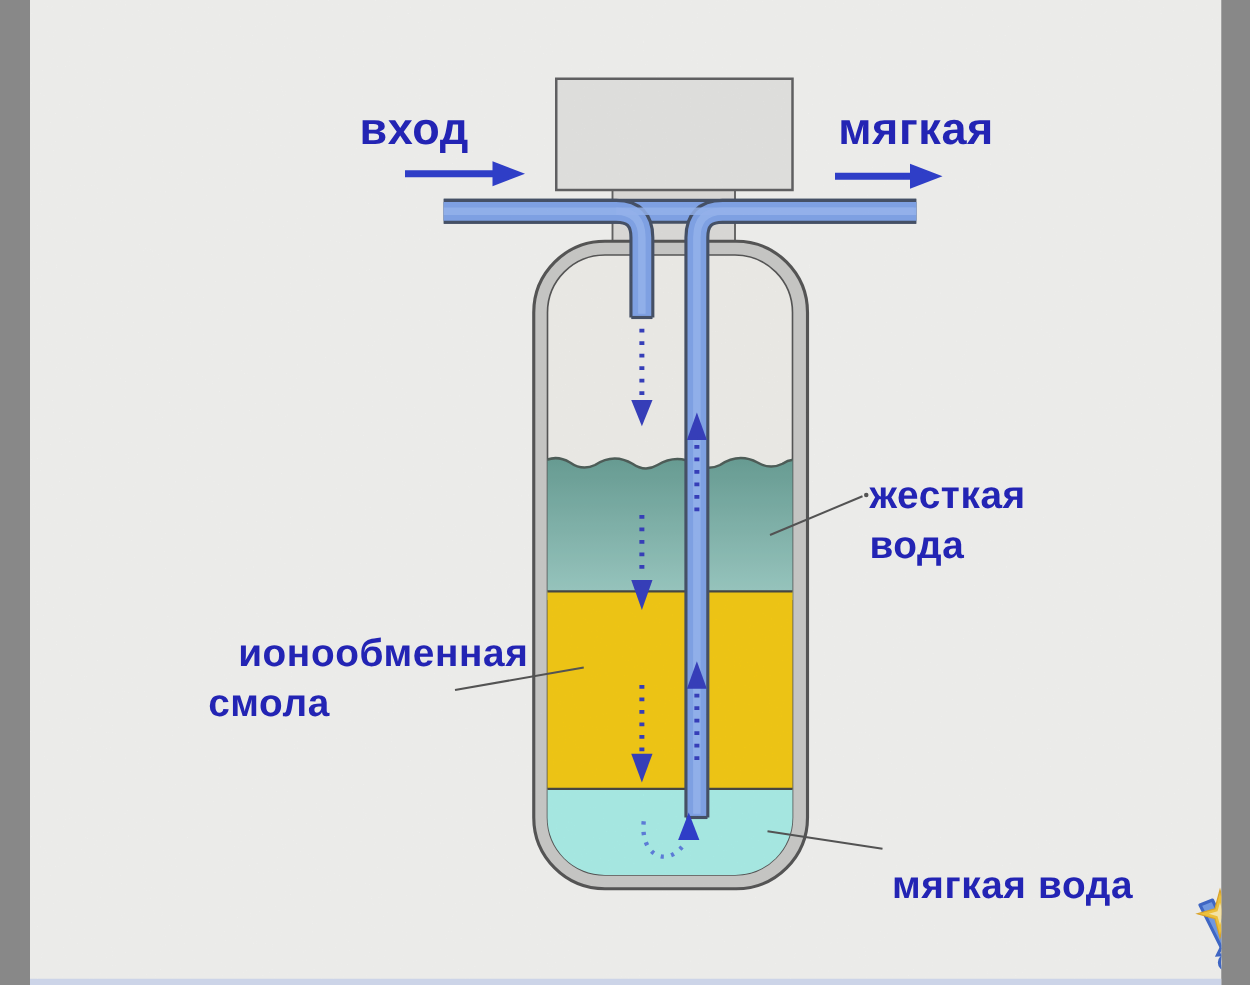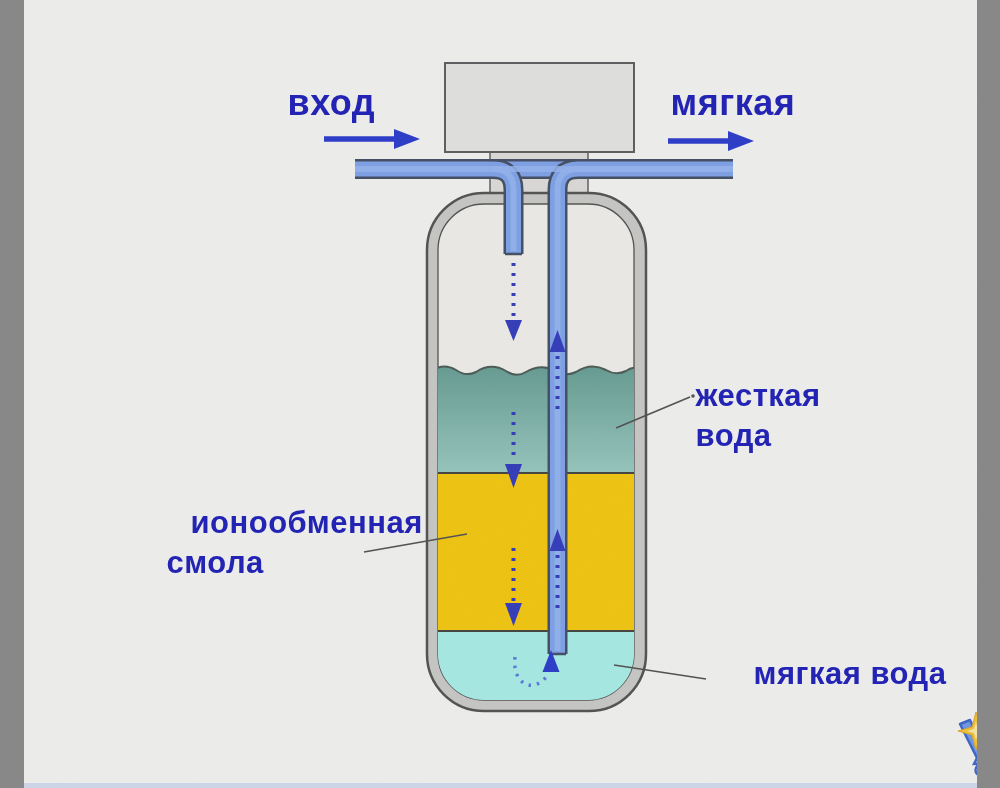--- a/index.html
+++ b/index.html
@@ -131,16 +131,16 @@
   <div class="lbl lbl-ann" style="left:672px;top:376px;">
     <span style="display:block;">жесткая</span>
     <span style="display:block;">вода</span>
   </div>
 
   <div class="lbl lbl-ann" style="left:143px;top:503px;">
     <span style="display:block;margin-left:24px;">ионообменная</span>
     <span style="display:block;">смола</span>
   </div>
 
-  <div class="lbl lbl-ann" style="left:690px;top:654px;margin-left:40px;">мягкая вода</div>
+  <div class="lbl lbl-ann" style="left:690px;top:688px;">мягкая вода</div>
 
   <div class="bottom-strip"></div>
 </div>
 
 </body></html>

